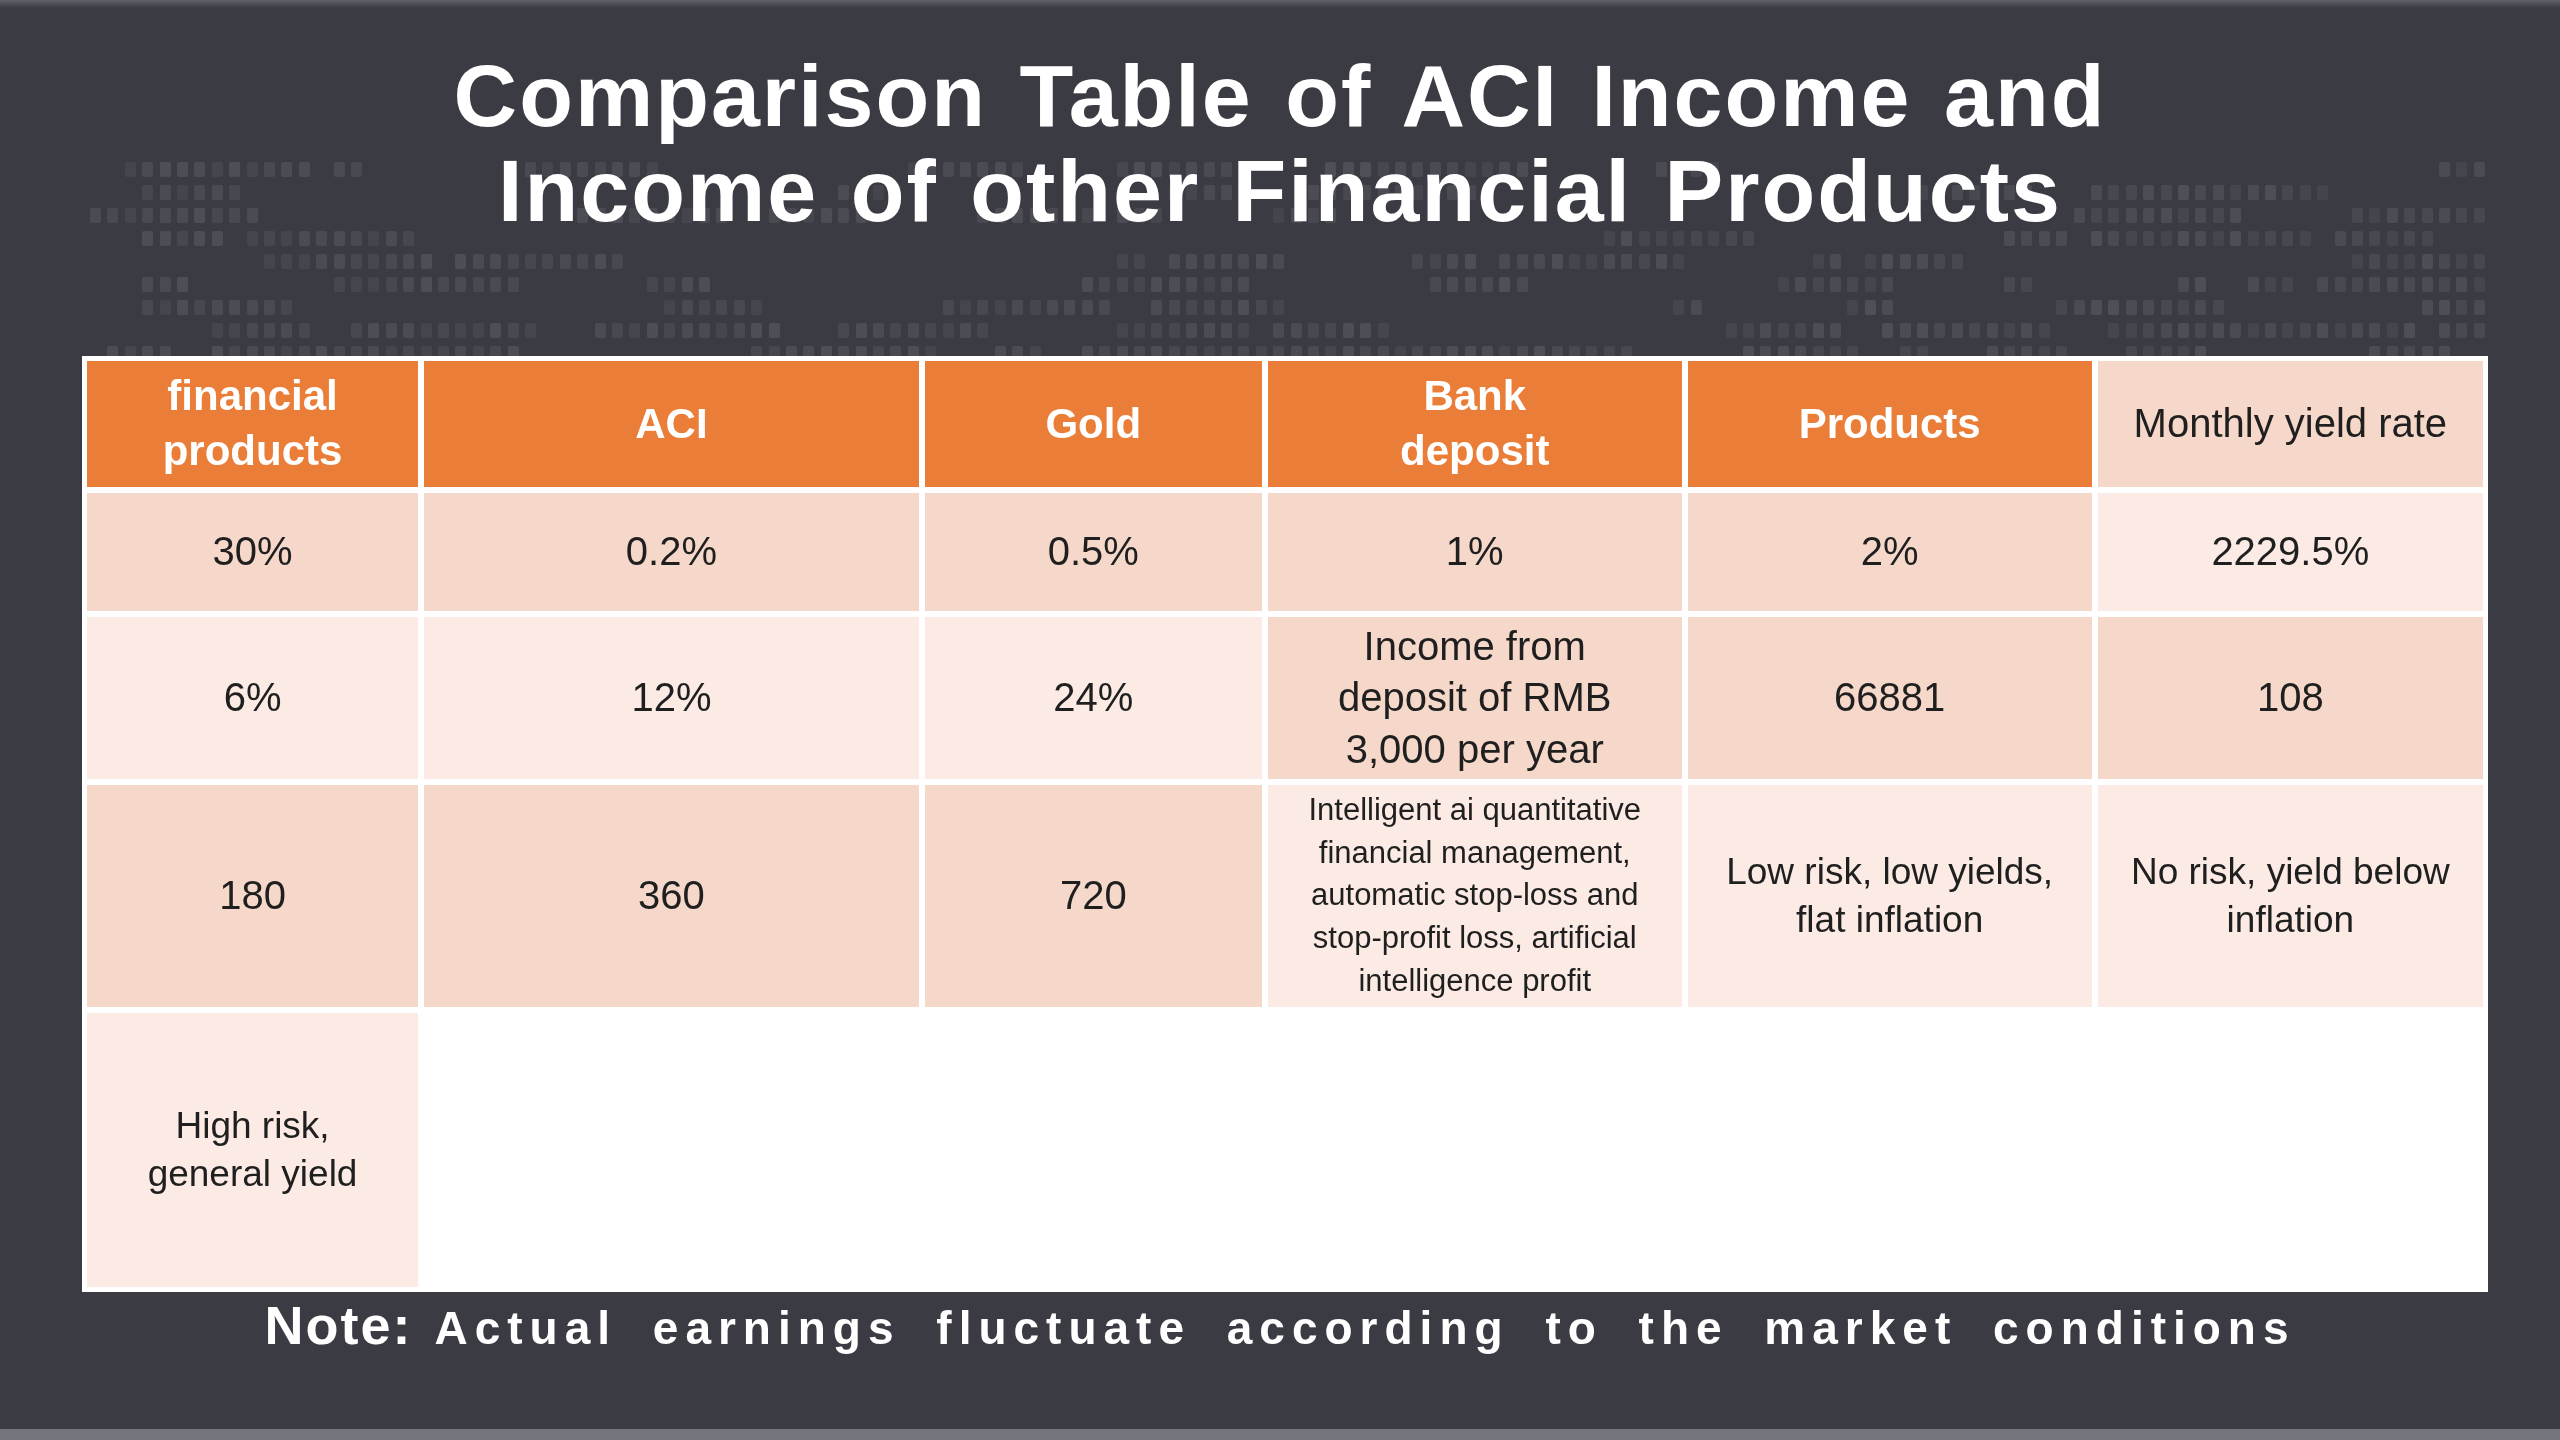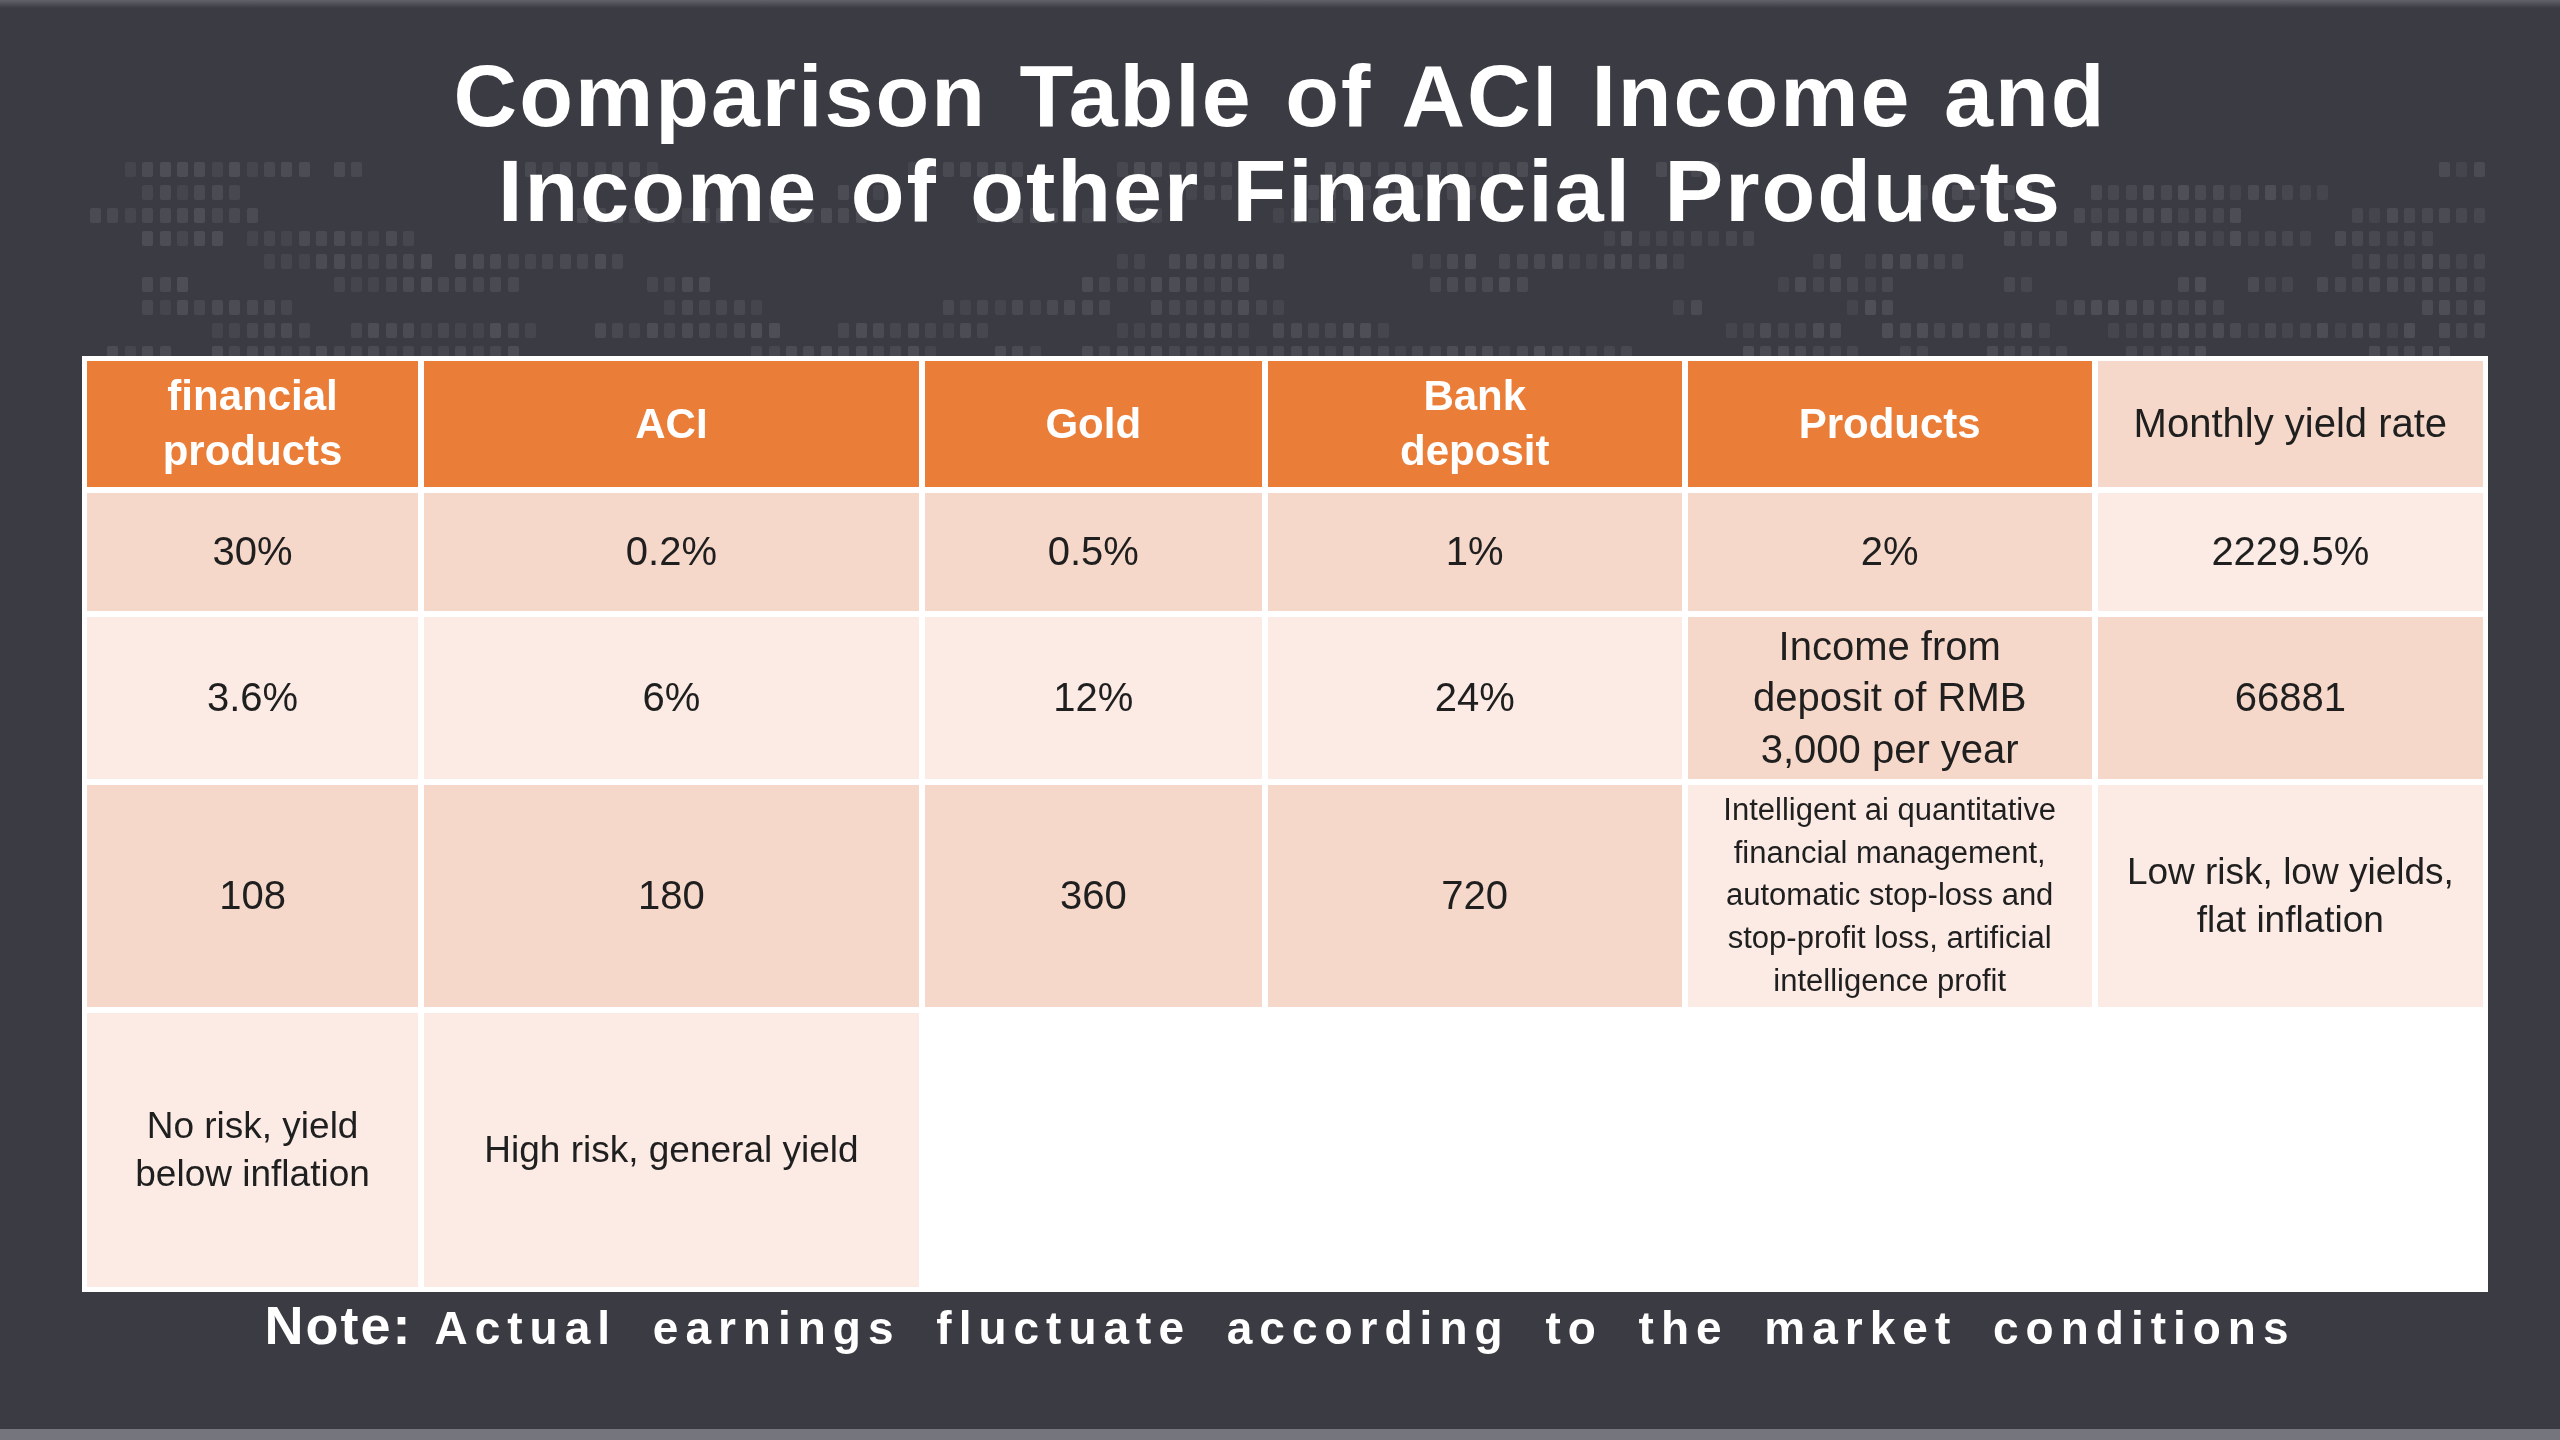--- a/index.html
+++ b/index.html
@@ -622,21 +622,20 @@
       <div class="cell header">Bank
 deposit</div>
       <div class="cell header">Products</div>
       <div class="cell body dark">Monthly yield rate</div>
       <div class="cell body dark">30%</div>
       <div class="cell body dark">0.2%</div>
       <div class="cell body dark">0.5%</div>
       <div class="cell body dark">1%</div>
       <div class="cell body dark">2%</div>
       <div class="cell body light">2229.5%</div>
-      <div class="cell body light">3.6%</div>
       <div class="cell body light">6%</div>
       <div class="cell body light">12%</div>
       <div class="cell body light">24%</div>
       <div class="cell body dark">Income from deposit of RMB 3,000 per year</div>
       <div class="cell body dark">66881</div>
       <div class="cell body dark">108</div>
       <div class="cell body dark">180</div>
       <div class="cell body dark">360</div>
       <div class="cell body dark">720</div>
       <div class="cell body light risk risk-aci">Intelligent ai quantitative financial management, automatic stop-loss and stop-profit loss, artificial intelligence profit</div>

